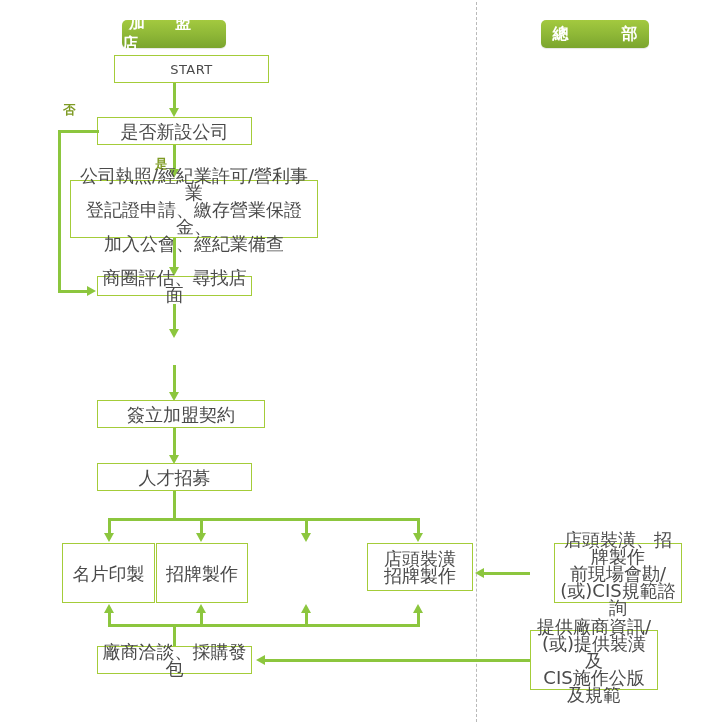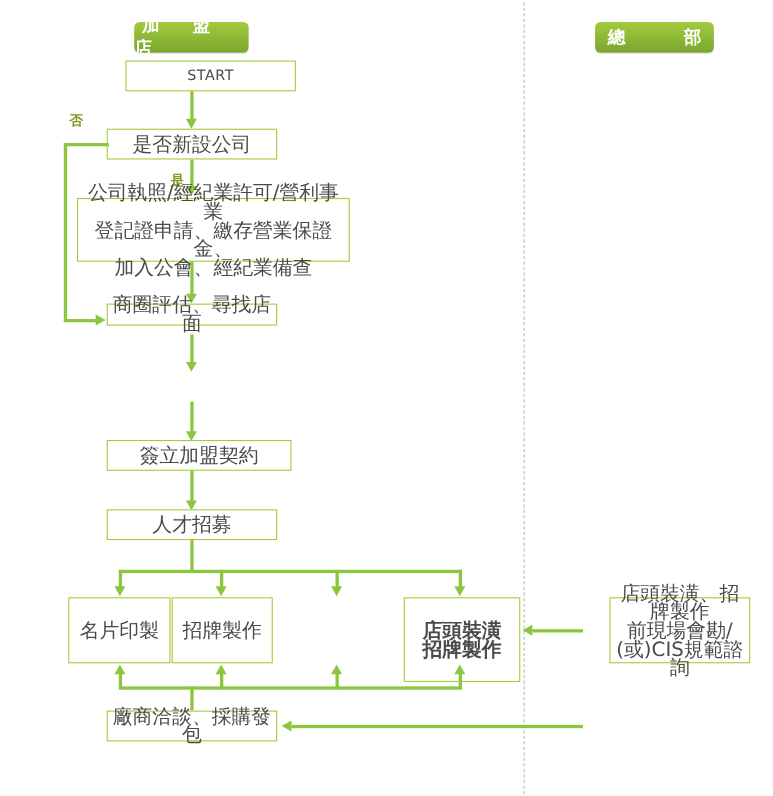--- a/index.html
+++ b/index.html
@@ -152,21 +152,21 @@
   <div class="arrow-d" style="left:301px;top:533px;"></div>
 
   <div class="vline" style="left:417px;top:518px;height:17px;"></div>
   <div class="arrow-d" style="left:413px;top:533px;"></div>
 
   <div class="box" style="left:62px;top:543px;width:93px;height:60px;white-space:pre-line;">名片印製</div>
 
   <div class="box" style="left:156px;top:543px;width:92px;height:60px;white-space:pre-line;">招牌製作</div>
 
 
-  <div class="box" style="left:367px;top:543px;width:106px;height:77px;white-space:pre-line;font-weight:bold;">店頭裝潢
+  <div class="box" style="left:367px;top:543px;width:106px;height:48px;white-space:pre-line;">店頭裝潢
 招牌製作</div>
 
   <div class="hline" style="left:108px;top:624px;width:312px;"></div>
 
   <div class="vline" style="left:108px;top:612px;height:14px;"></div>
   <div class="arrow-u" style="left:104px;top:604px;"></div>
 
   <div class="vline" style="left:200px;top:612px;height:14px;"></div>
   <div class="arrow-u" style="left:196px;top:604px;"></div>
 
@@ -180,17 +180,20 @@
 
   <div class="box" style="left:97px;top:646px;width:155px;height:28px;">廠商洽談、採購發包</div>
 
   <div class="box" style="left:530px;top:543px;width:128px;height:60px;white-space:pre-line;margin-left:24px;">店頭裝潢、招牌製作
 前現場會勘/
 (或)CIS規範諮詢</div>
 
   <div class="hline" style="left:484px;top:572px;width:46px;"></div>
   <div class="arrow-l" style="left:475px;top:568px;"></div>
 
+  <div class="box" style="left:530px;top:630px;width:128px;height:60px;white-space:pre-line;">提供廠商資訊/
+(或)提供裝潢及
+CIS施作公版及規範</div>
 
   <div class="hline" style="left:265px;top:659px;width:265px;"></div>
   <div class="arrow-l" style="left:256px;top:655px;"></div>
 
 </div>
 
 </body></html>

